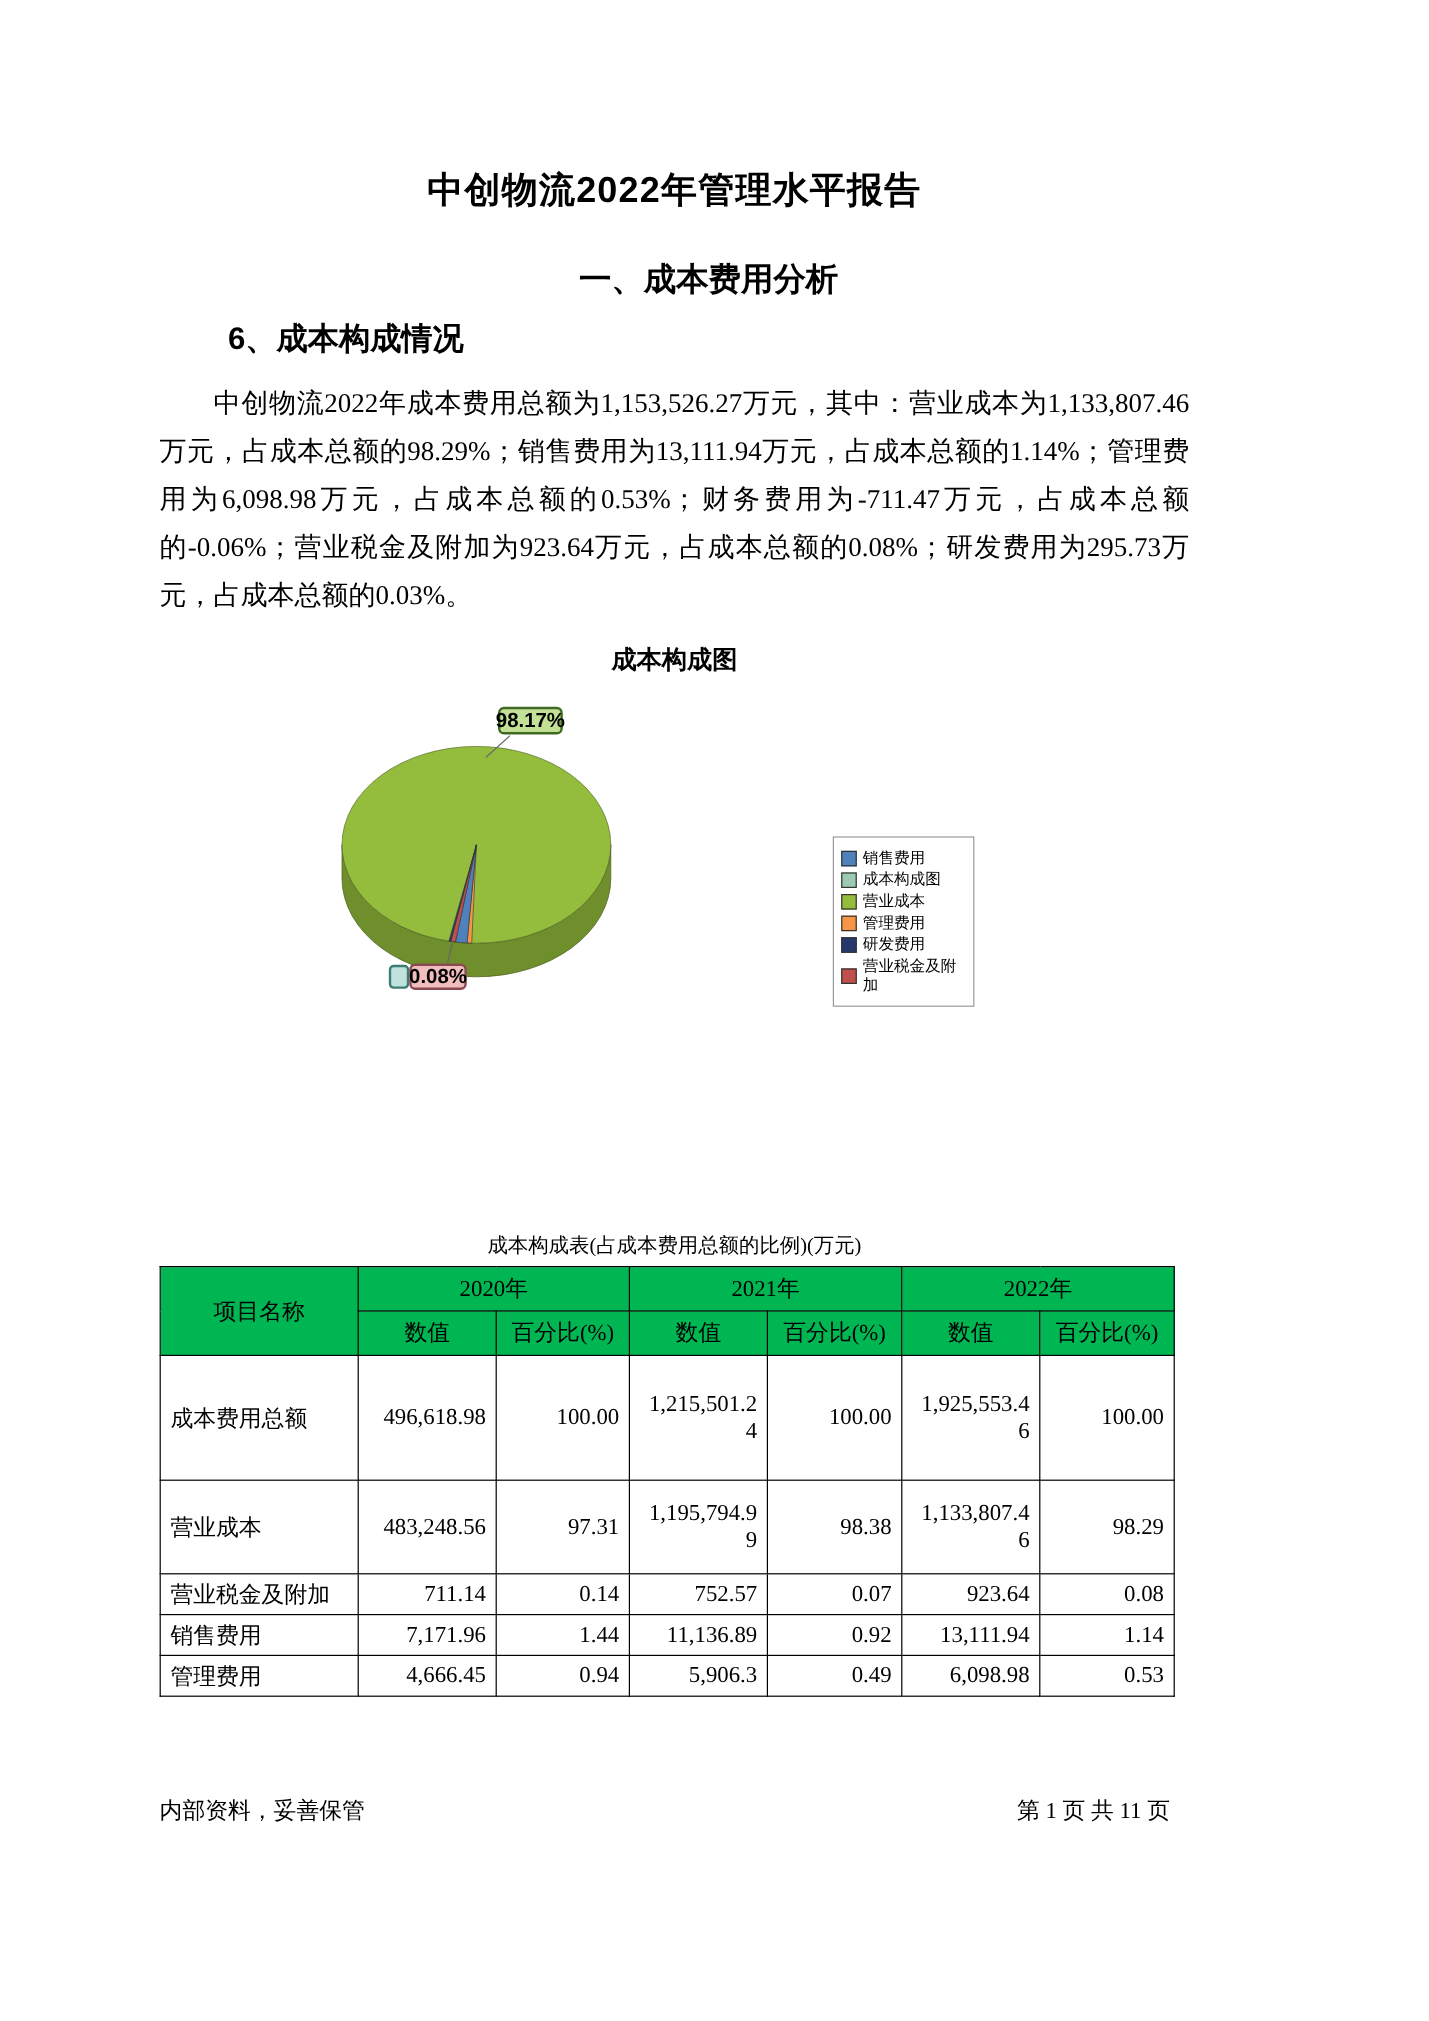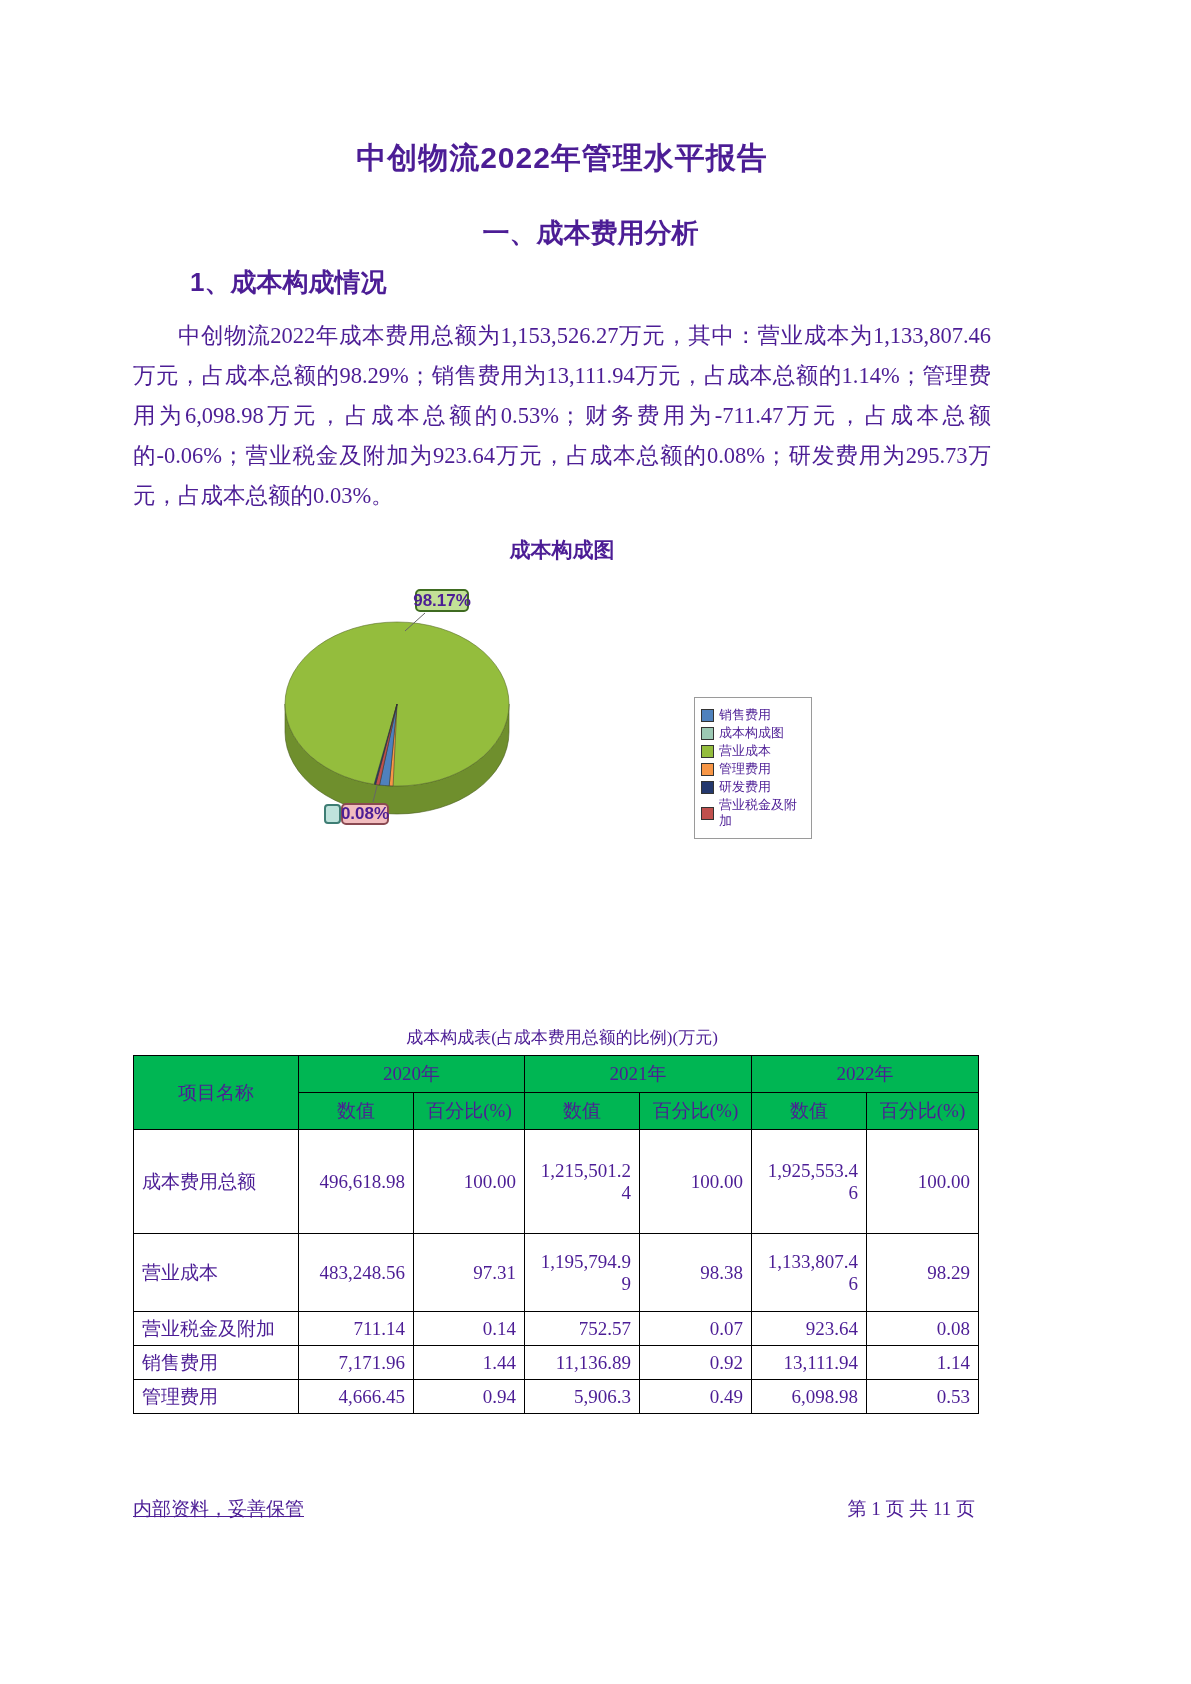--- a/index.html
+++ b/index.html
@@ -1,17 +1,17 @@
 <!DOCTYPE html>
 <html><head>
 <meta charset="utf-8">
 <style>
   html,body{margin:0;padding:0;background:#ffffff;}
   .page{
-    position:relative;width:1191px;height:1684px;background:#fff;color:#4c1d95;
+    position:relative;width:1191px;height:1684px;background:#fff;color:#000000;
     font-family:"Liberation Serif","DejaVu Serif",serif;overflow:hidden;
   }
   .content{margin-left:133px;width:858px;}
   .doc-title{
     margin:0;padding-top:138px;text-align:center;font-size:30px;font-weight:700;
     font-family:"Liberation Sans","DejaVu Sans",sans-serif;letter-spacing:1px;
   }
   .h2{
     margin:36px 0 0 57px;font-size:27px;font-weight:700;
     font-family:"Liberation Sans","DejaVu Sans",sans-serif;
@@ -56,32 +56,32 @@
   table.cost th,table.cost td{
     border:1px solid #000;padding:2px 8px;box-sizing:border-box;vertical-align:middle;
   }
   table.cost thead th{font-weight:400;text-align:center;height:37px;padding:2px 4px;}
   td.name{text-align:left;}
   td.num,td.pct{text-align:right;overflow-wrap:anywhere;}
   tr.r-tall1 td{height:104px;}
   tr.r-tall2 td{height:78px;}
   tr.r-short td{height:34px;}
   
-  .footer-left{position:absolute;left:133px;top:1496px;font-size:19px;text-decoration:underline;}
+  .footer-left{position:absolute;left:133px;top:1496px;font-size:19px;}
   .footer-right{position:absolute;right:216px;top:1496px;font-size:19px;}
 </style>
 </head>
 <body>
 
 <div class="page">
   <div class="content">
 
     <h1 class="doc-title">中创物流2022年管理水平报告</h1>
     <div class="h2">一、成本费用分析</div>
-    <div class="h3">1、成本构成情况</div>
+    <div class="h3">6、成本构成情况</div>
     <p class="para">中创物流2022年成本费用总额为1,153,526.27万元，其中：营业成本为1,133,807.46万元，占成本总额的98.29%；销售费用为13,111.94万元，占成本总额的1.14%；管理费用为6,098.98万元，占成本总额的0.53%；财务费用为-711.47万元，占成本总额的-0.06%；营业税金及附加为923.64万元，占成本总额的0.08%；研发费用为295.73万元，占成本总额的0.03%。</p>
 
     <div class="chart-wrap">
       <div class="chart-title">成本构成图</div>
 
       <svg class="pie" width="844" height="310" viewBox="0 0 844 310">
 
         <path d="M152 170 L152 198 A112 82 0 0 0 376 198 L376 170 A112 82 0 0 1 152 170 Z" stroke="#4a5e1e" stroke-width="0.6" fill="#6f8f2d"></path>
 
         <ellipse cx="264" cy="170" rx="112" ry="82" stroke="#5a6e2a" stroke-width="0.6" fill="#94bd3d"></ellipse>

